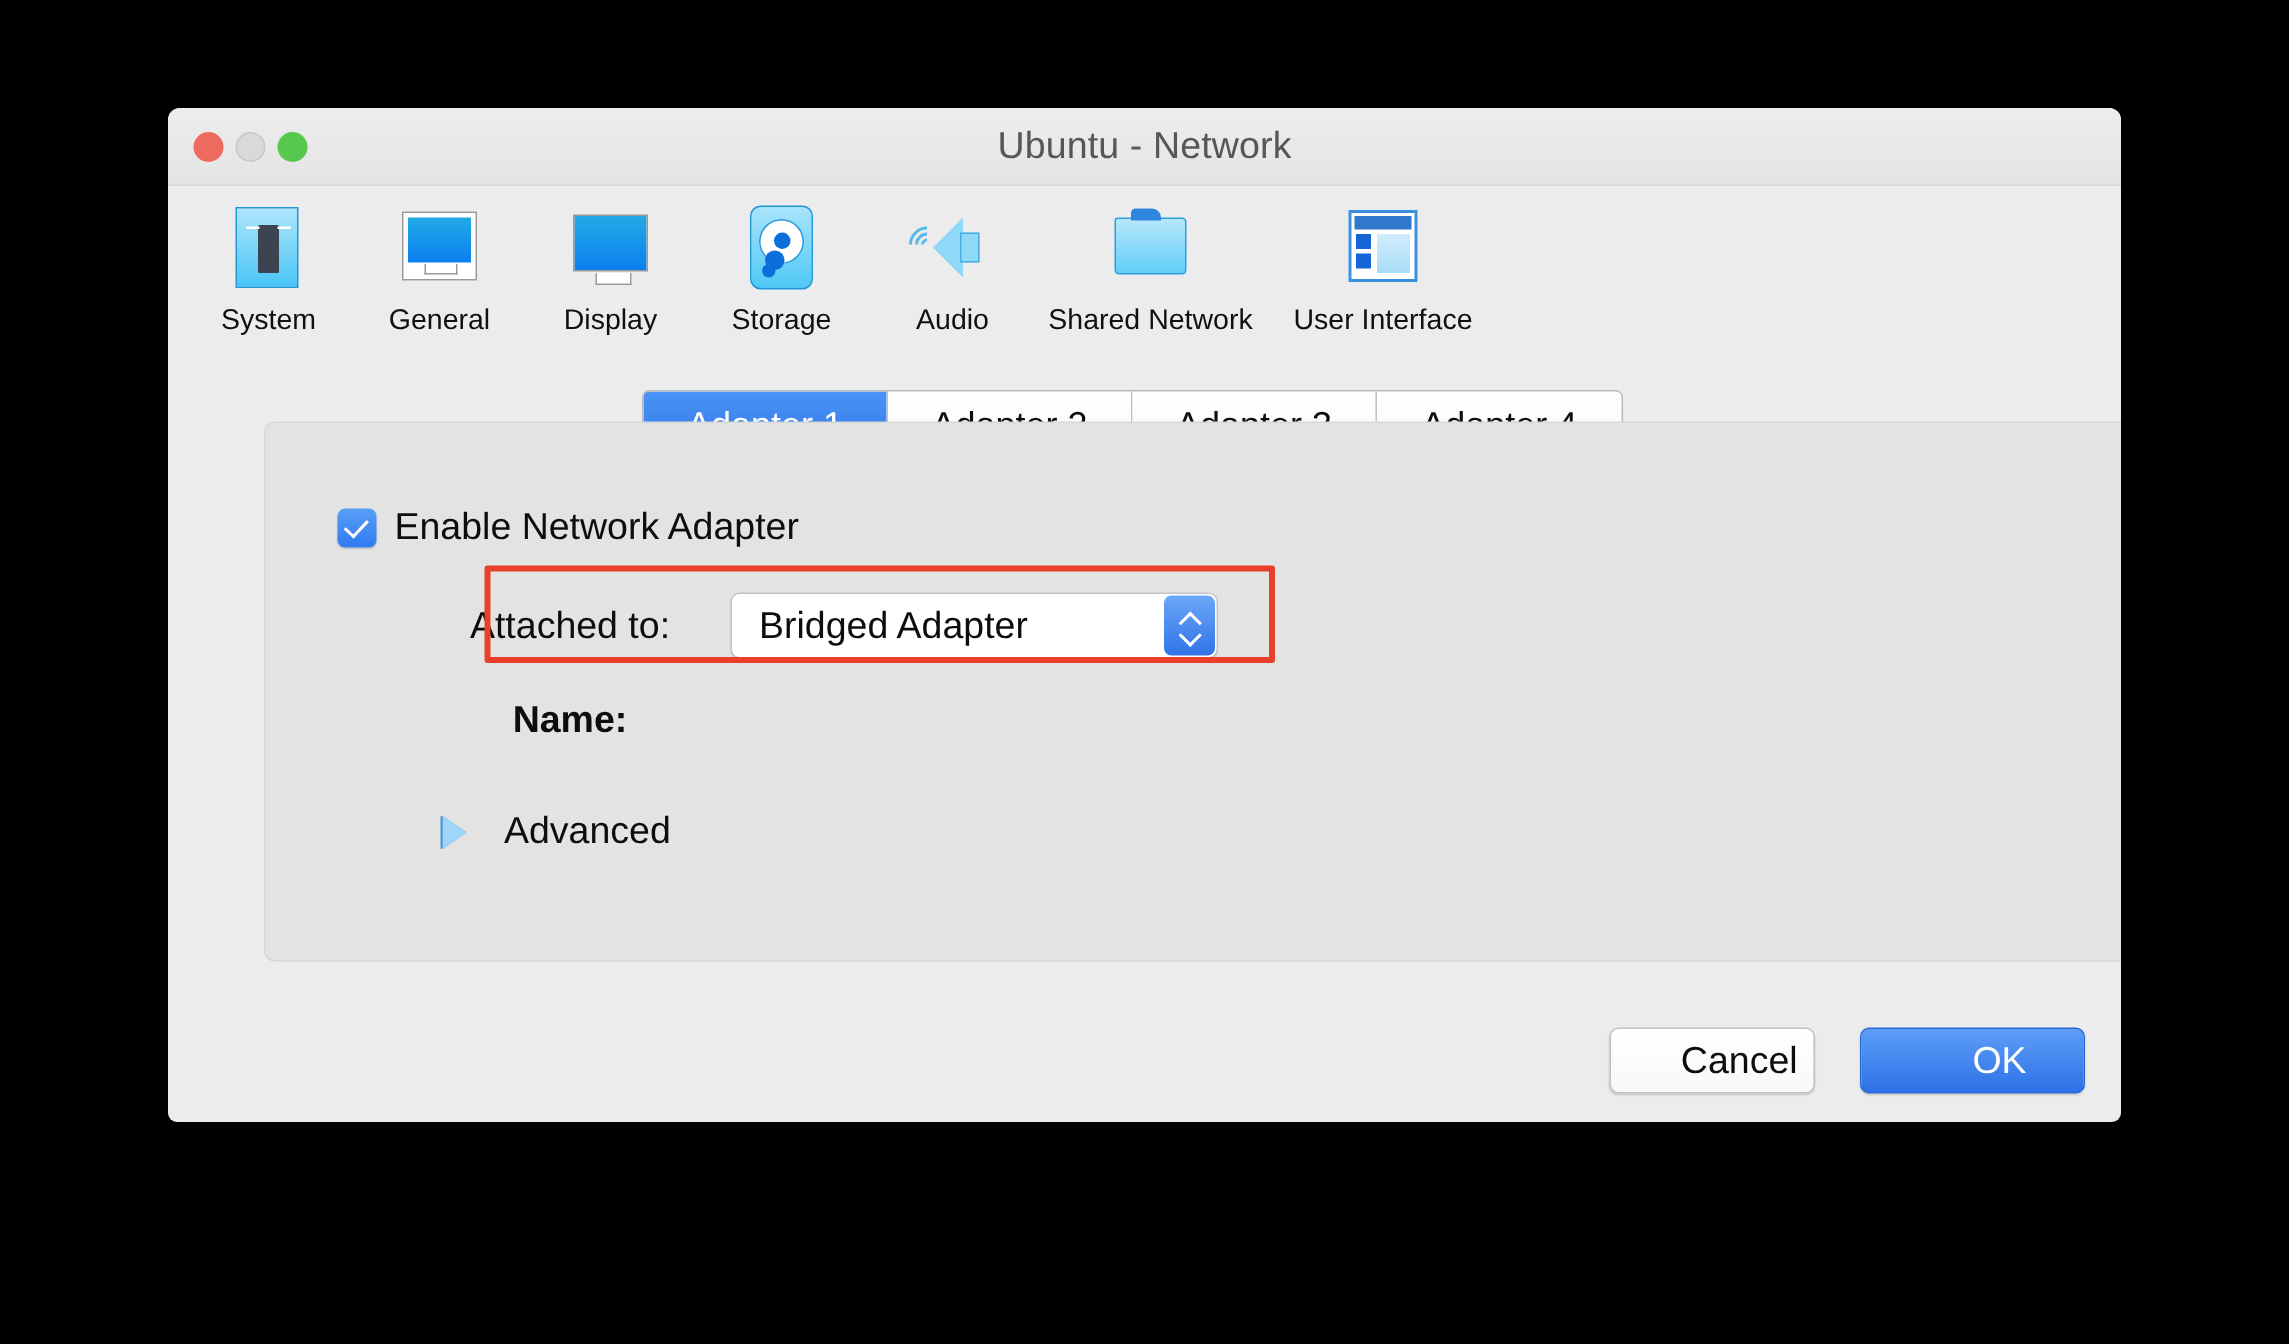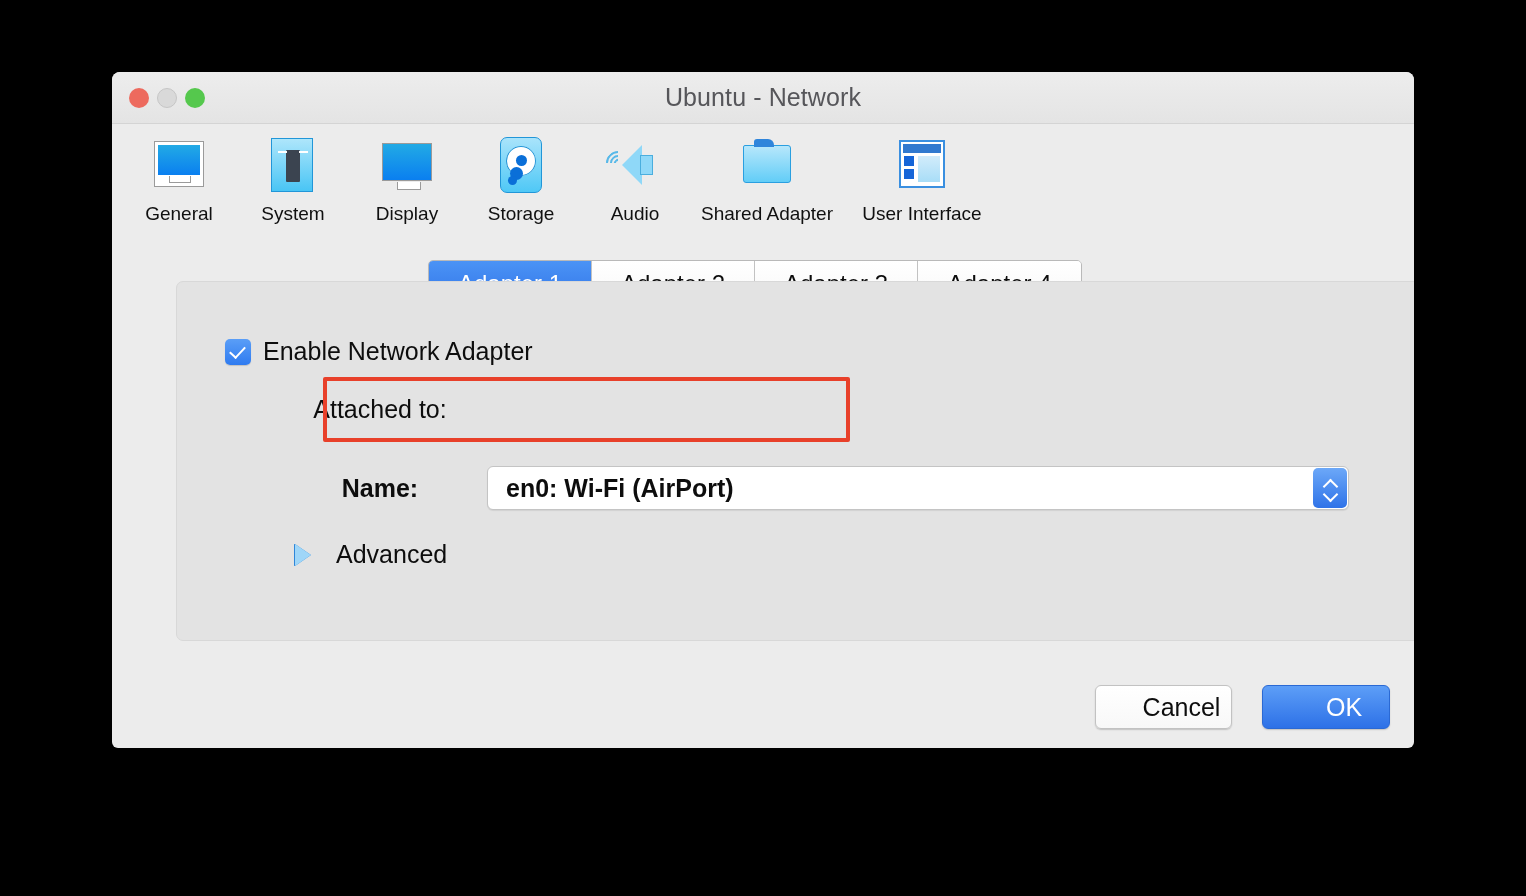--- a/index.html
+++ b/index.html
@@ -328,21 +328,21 @@
     box-shadow: 0 1px 1.5px rgba(0,0,0,0.18);
     padding-left: 36px;
   }
   #btn-cancel {
     width: 137px;
     background: linear-gradient(to bottom,#ffffff,#f8f8f8);
     border: 1px solid #c2c2c2;
     color: #0d0d0d;
   }
   #btn-ok {
-    width: 128px;
+    width: 150px;
     background: linear-gradient(to bottom,#5d9ef7,#2d71e7);
     border: 1px solid #2a69d4;
     color: #ffffff;
   }
 </style>
 </head>
 <body>
 
 <div id="window">
 
@@ -352,30 +352,30 @@
       <span class="tl tl-min"></span>
       <span class="tl tl-max"></span>
     </div>
     <div id="window-title">Ubuntu - Network</div>
   </div>
 
   <div id="toolbar">
 
     <div class="tb-item">
       <div class="tb-icon">
+          <span class="ico-chip"></span>
+        </div>
+      <div class="tb-label">System</div>
+    </div>
+
+    <div class="tb-item">
+      <div class="tb-icon">
           <span class="ico-monitor"></span>
         </div>
       <div class="tb-label">General</div>
-    </div>
-
-    <div class="tb-item">
-      <div class="tb-icon">
-          <span class="ico-chip"></span>
-        </div>
-      <div class="tb-label">System</div>
     </div>
 
     <div class="tb-item">
       <div class="tb-icon">
           <span class="ico-display"></span>
         </div>
       <div class="tb-label">Display</div>
     </div>
 
     <div class="tb-item">
@@ -397,21 +397,21 @@
       </div>
       <div class="tb-label">Audio</div>
     </div>
 
 
 
     <div class="tb-item wide">
       <div class="tb-icon">
           <span class="ico-folder"></span>
         </div>
-      <div class="tb-label">Shared Adapter</div>
+      <div class="tb-label">Shared Network</div>
     </div>
 
     <div class="tb-item xwide">
       <div class="tb-icon">
         <span class="ico-ui">
             <i class="bar"></i>
             <i class="pane"></i>
             <i class="b1"></i>
             <i class="b2"></i>
           </span>
@@ -430,35 +430,35 @@
 
   <div id="panel">
 
     <div class="row" id="row-enable">
       <span class="checkbox"></span>
       <span class="cb-label">Enable Network Adapter</span>
     </div>
 
     <div class="row" id="row-attached">
       <span class="field-label" id="lbl-attached">Attached to:</span>
-    </div>
-
-    <div id="redbox"></div>
-
-    <div class="row" id="row-name">
-      <span class="field-label" id="lbl-name">Name:</span>
-      <span class="combo" id="combo-name">
-        <span class="combo-value">en0: Wi-Fi (AirPort)</span>
+      <span class="combo" id="combo-attached">
+        <span class="combo-value">Bridged Adapter</span>
         <span class="stepper">
           <i class="chev chev-up"></i>
             <i class="chev chev-dn"></i>
         </span>
       </span>
     </div>
 
+    <div id="redbox"></div>
+
+    <div class="row" id="row-name">
+      <span class="field-label" id="lbl-name">Name:</span>
+    </div>
+
     <div class="row" id="row-advanced">
       <span class="disclosure"></span>
       <span class="adv-label">Advanced</span>
     </div>
 
   </div>
 
   <div id="footer">
     <div class="btn" id="btn-cancel">Cancel</div>
     <div class="btn" id="btn-ok">OK</div>

